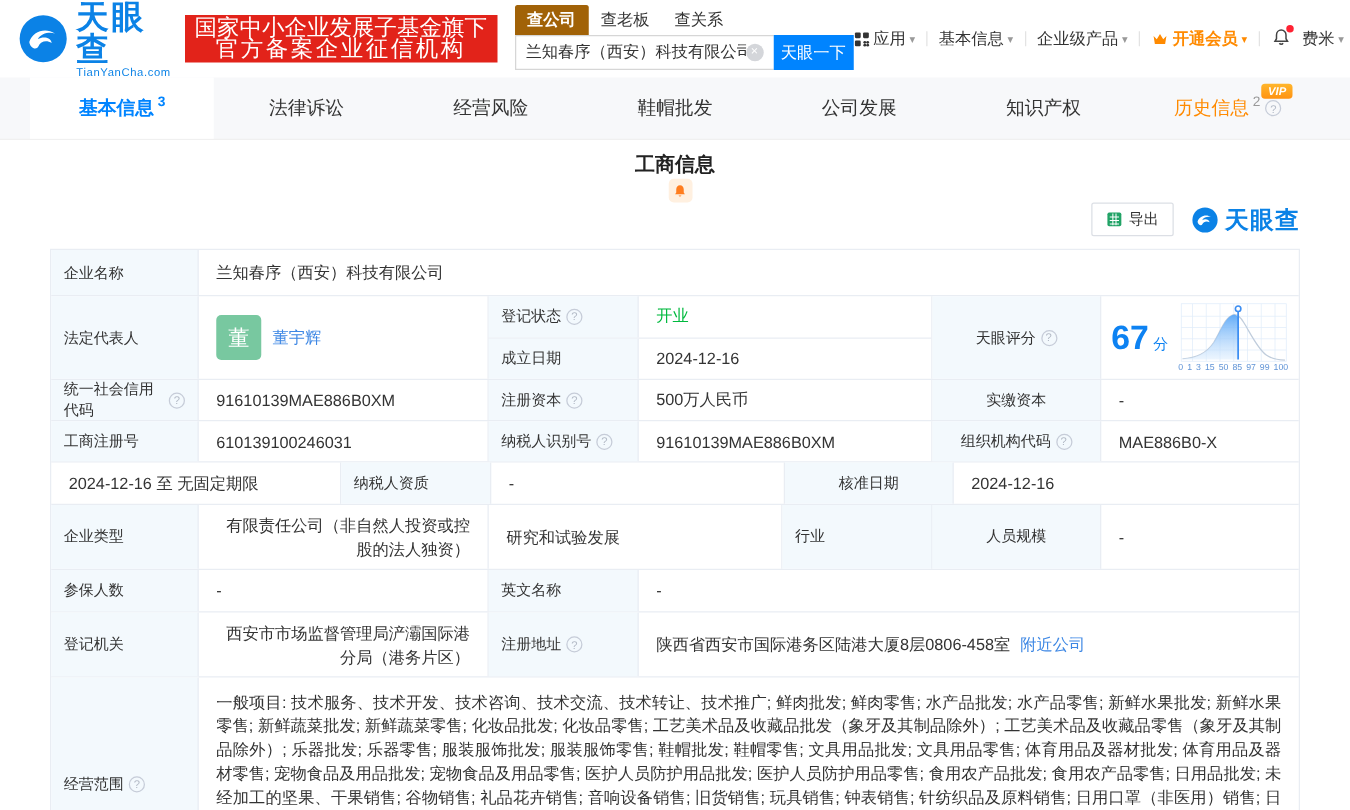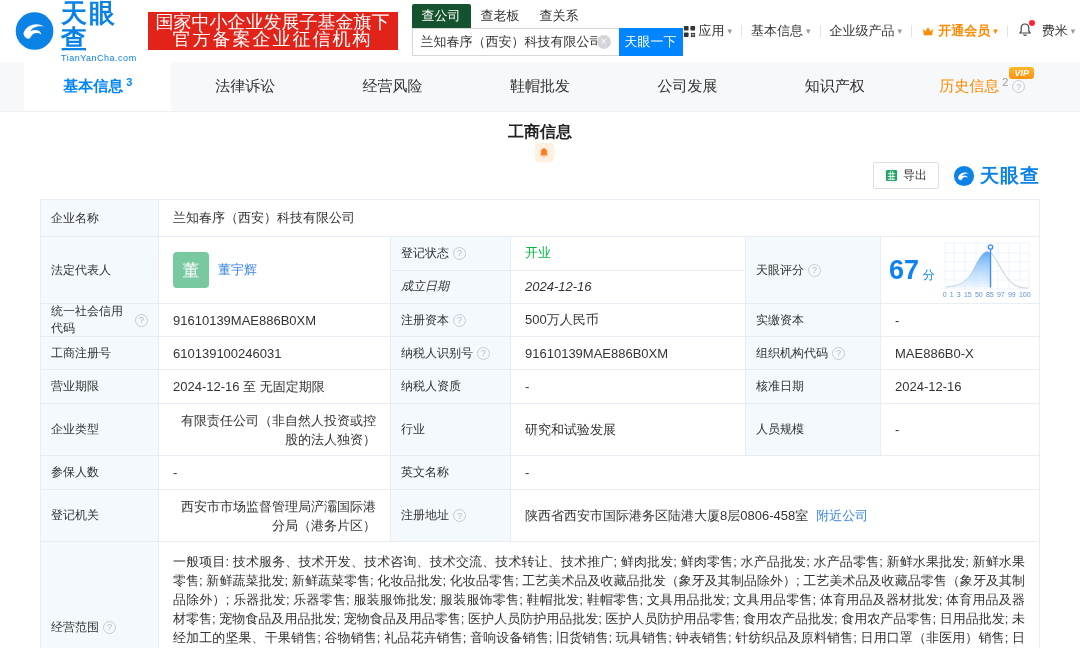--- a/index.html
+++ b/index.html
@@ -12,21 +12,21 @@
   .logo-txt { line-height:1; }
   .logo-name { font-size:26px; font-weight:bold; color:#0b82e6; letter-spacing:2px; }
   .logo-sub { font-size:9px; color:#0b82e6; margin-top:2px; letter-spacing:.5px; }
   .gov-badge { background:#e2231a; color:#fff; font-size:18px; line-height:17px;
     padding:2px 8px; margin-left:8px; text-align:center; white-space:nowrap; }
   .gov-badge .l2 { letter-spacing:2px; }
 
   .search-wrap { margin-left:14px; width:378px; }
   .search-tabs { display:flex; font-size:13px; height:22px; align-items:flex-end; }
   .search-tab { padding:3px 10px; cursor:pointer; color:#333; }
-  .search-tab.active { background:#14532d; color:#fff; border-radius:2px 2px 0 0; }
+  .search-tab.active { background:#a16207; color:#fff; border-radius:2px 2px 0 0;font-weight:bold; }
   .search-box { display:flex; height:28px; }
   .search-field { flex:1; display:flex; align-items:center; border:1px solid #d6d6d6; border-right:none; padding:0 8px; }
   .search-field input { border:none; outline:none; flex:1; font-size:13px; color:#333; font-family:inherit; }
   .clear-icon { width:14px; height:14px; border-radius:50%; background:#d4d6da; color:#fff;
     font-size:10px; line-height:14px; text-align:center; cursor:pointer; flex:none; }
   .search-btn { width:64px; background:#0084ff; color:#fff; border:none; font-size:13px; cursor:pointer; font-family:inherit; }
 
   .top-nav { margin-left:auto; display:flex; align-items:center; font-size:13px; gap:9px; white-space:nowrap; }
   .nav-item { display:flex; align-items:center; gap:3px; cursor:pointer; }
   .caret { font-size:9px; color:#999; }
@@ -58,26 +58,26 @@
   .brand-right { display:flex; align-items:center; gap:5px; }
   .brand-right span { font-size:19px; font-weight:bold; color:#0b82e6; letter-spacing:1px; }
 
   
   .tbl { margin:2px 40px 0; width:1000px; border:1px solid #e9edf3; font-size:13px; }
   .row { display:flex; border-bottom:1px solid #e9edf3; }
   .cell { border-right:1px solid #e9edf3; display:flex; align-items:center; }
   .row .cell:last-child { border-right:none; }
   .lab { background:#f3f9fd; padding:0 10px; font-size:12px; color:#333; flex:none; }
   .val { padding:0 14px; color:#333; }
-  .c1 { width:118px; } .c2 { width:232px; } .c3 { width:120px; } .c4 { width:235px; } .c5 { width:135px; }
+  .c1 { width:118px; } .c2 { width:232px; } .c3 { width:120px; } .c4 { width:235px; } .c5 { width:135px;justify-content:center; }
   .grow { flex:1; }
   .h37 { height:37px; } .h33 { height:33px; } .h34 { height:34px; } .h52 { height:52px; } .h67 { height:67px; }
   .midcol { width:355px; display:flex; flex-direction:column; border-right:1px solid #e9edf3; flex:none; }
   .sub { display:flex; flex:1;justify-content:center; }
-  .sub + .sub { border-top:1px solid #e9edf3;font-style:italic; }
+  .sub + .sub { border-top:1px solid #e9edf3; }
   .sub .lab { width:120px; border-right:1px solid #e9edf3; display:flex; align-items:center; }
   .sub .val { flex:1; display:flex; align-items:center; }
   .wrapval { line-height:19px; padding:6px 14px;text-align:right; }
   .q { width:13px; height:13px; border-radius:50%; border:1px solid #c6ccd8; color:#b3bac6; font-size:9px;
     display:inline-flex; align-items:center; justify-content:center; margin-left:4px; flex:none; cursor:pointer; }
   .link { color:#3d87e4; cursor:pointer; }
   .status-open { color:#00b93e; }
   .avatar { width:36px; height:36px; border-radius:4px; background:#78c8a0; color:#fff; font-size:17px;
     display:flex; align-items:center; justify-content:center; flex:none; cursor:pointer; }
   .rep-cell { gap:9px; }
@@ -315,33 +315,32 @@
     </div>
     <div class="cell val c4">91610139MAE886B0XM</div>
     <div class="cell lab c5">
       <span>组织机构代码</span>
       <span class="q">?</span>
     </div>
     <div class="cell val grow">MAE886B0-X</div>
   </div>
 
   <div class="row h34">
-    <div class="cell lab c1">营业期限</div>
     <div class="cell val c2">2024-12-16 至 无固定期限</div>
     <div class="cell lab c3">纳税人资质</div>
     <div class="cell val c4">-</div>
     <div class="cell lab c5">核准日期</div>
     <div class="cell val grow">2024-12-16</div>
   </div>
 
   <div class="row h52">
     <div class="cell lab c1">企业类型</div>
     <div class="cell val c2 wrapval">有限责任公司（非自然人投资或控股的法人独资）</div>
+    <div class="cell val c4">研究和试验发展</div>
     <div class="cell lab c3">行业</div>
-    <div class="cell val c4">研究和试验发展</div>
     <div class="cell lab c5">人员规模</div>
     <div class="cell val grow">-</div>
   </div>
 
   <div class="row h34">
     <div class="cell lab c1">参保人数</div>
     <div class="cell val c2">-</div>
     <div class="cell lab c3">英文名称</div>
     <div class="cell val grow">-</div>
   </div>

